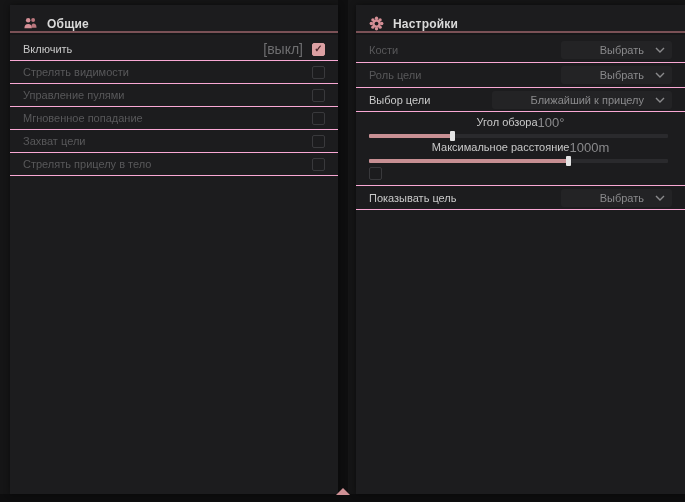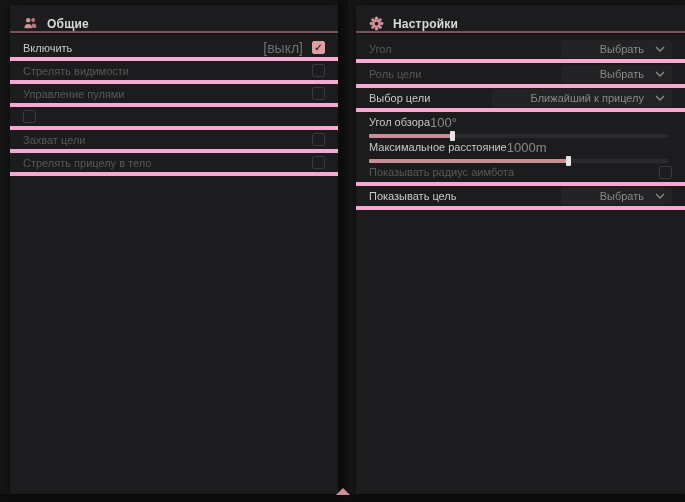--- a/index.html
+++ b/index.html
@@ -25,28 +25,28 @@
     height:26px; display:flex; align-items:flex-end; padding:0 13px;
   }
   .panel-header .title { font-size:12px; font-weight:bold; color:#dadada; margin-left:9px; letter-spacing:.2px; }
   .hdr-icon { width:15px; height:15px; display:inline-flex; }
   .divider { height:2px; background:#7a5156; }
   .divider-shade { height:2px; background:#161618; }
   .rows { padding-top:3px; }
   .row {
     display:flex; align-items:center; justify-content:space-between;
     padding:0 13px; height:23px;
-    border-bottom:4px solid #f9a8d4;
+    border-bottom:1px solid #f9a8d4;
   }
   .panel-right .row { height:25px; }
   .panel-right .row.short { height:24px; }
   .row-slider {
     display:block; height:28px; border-bottom:none; padding:2px 13px 0 13px;
   }
-  .row-top { display:flex; align-items:center; justify-content:flex-start; height:16px; }
+  .row-top { display:flex; align-items:center; justify-content:center; height:16px; }
   .lbl { font-size:11px; color:#c9c9c9; white-space:nowrap; }
   .lbl.dim { color:#58585a; }
   .val { font-size:13px; color:#8a8a8c; }
   .right-box { display:flex; align-items:center; }
   .hint { font-size:14px; color:#6e6e70; margin-right:9px; }
   .checkbox {
     width:13px; height:13px; border:1px solid #39393c; border-radius:2px;
     background:transparent; display:flex; align-items:center; justify-content:center;
     cursor:pointer;
   }
@@ -110,20 +110,21 @@
           <div class="checkbox"></div>
         </div>
       </div>
       <div class="row">
         <span class="lbl dim">Управление пулями</span>
         <div class="right-box">
           <div class="checkbox"></div>
         </div>
       </div>
       <div class="row">
+        <span class="lbl dim">Мгновенное попадание</span>
         <div class="right-box">
           <div class="checkbox"></div>
         </div>
       </div>
       <div class="row">
         <span class="lbl dim">Захват цели</span>
         <div class="right-box">
           <div class="checkbox"></div>
         </div>
       </div>
@@ -153,21 +154,21 @@
         </g>
         <circle cx="8" cy="8" r="2" fill="#1c1c1e"></circle>
       </svg>
     </span>
     <span class="title">Настройки</span>
   </div>
   <div class="divider"></div>
   <div class="divider-shade"></div>
   <div class="rows" id="settings-rows">
       <div class="row">
-        <span class="lbl dim">Угол</span>
+        <span class="lbl dim">Кости</span>
         <div class="right-box">
           <div class="dropdown">
             <span class="dd-val">Выбрать</span>
             <span class="chev">
               <svg viewBox="0 0 10 6" width="10" height="6">
                 <polyline points="1,1 5,5 9,1" fill="none" stroke="#8a8a8c" stroke-width="1.4"></polyline>
               </svg>
             </span>
           </div>
         </div>
@@ -212,21 +213,20 @@
         <div class="row-top">
           <span class="lbl">Максимальное расстояние</span>
           <span class="val">1000m</span>
         </div>
         <div class="track">
           <div class="fill" style="width: 66.5%;"></div>
           <div class="handle" style="left: 66.5%;"></div>
         </div>
       </div>
       <div class="row short">
-        <span class="lbl dim">Показывать радиус аимбота</span>
         <div class="right-box">
           <div class="checkbox"></div>
         </div>
       </div>
       <div class="row short">
         <span class="lbl">Показывать цель</span>
         <div class="right-box">
           <div class="dropdown">
             <span class="dd-val">Выбрать</span>
             <span class="chev">

